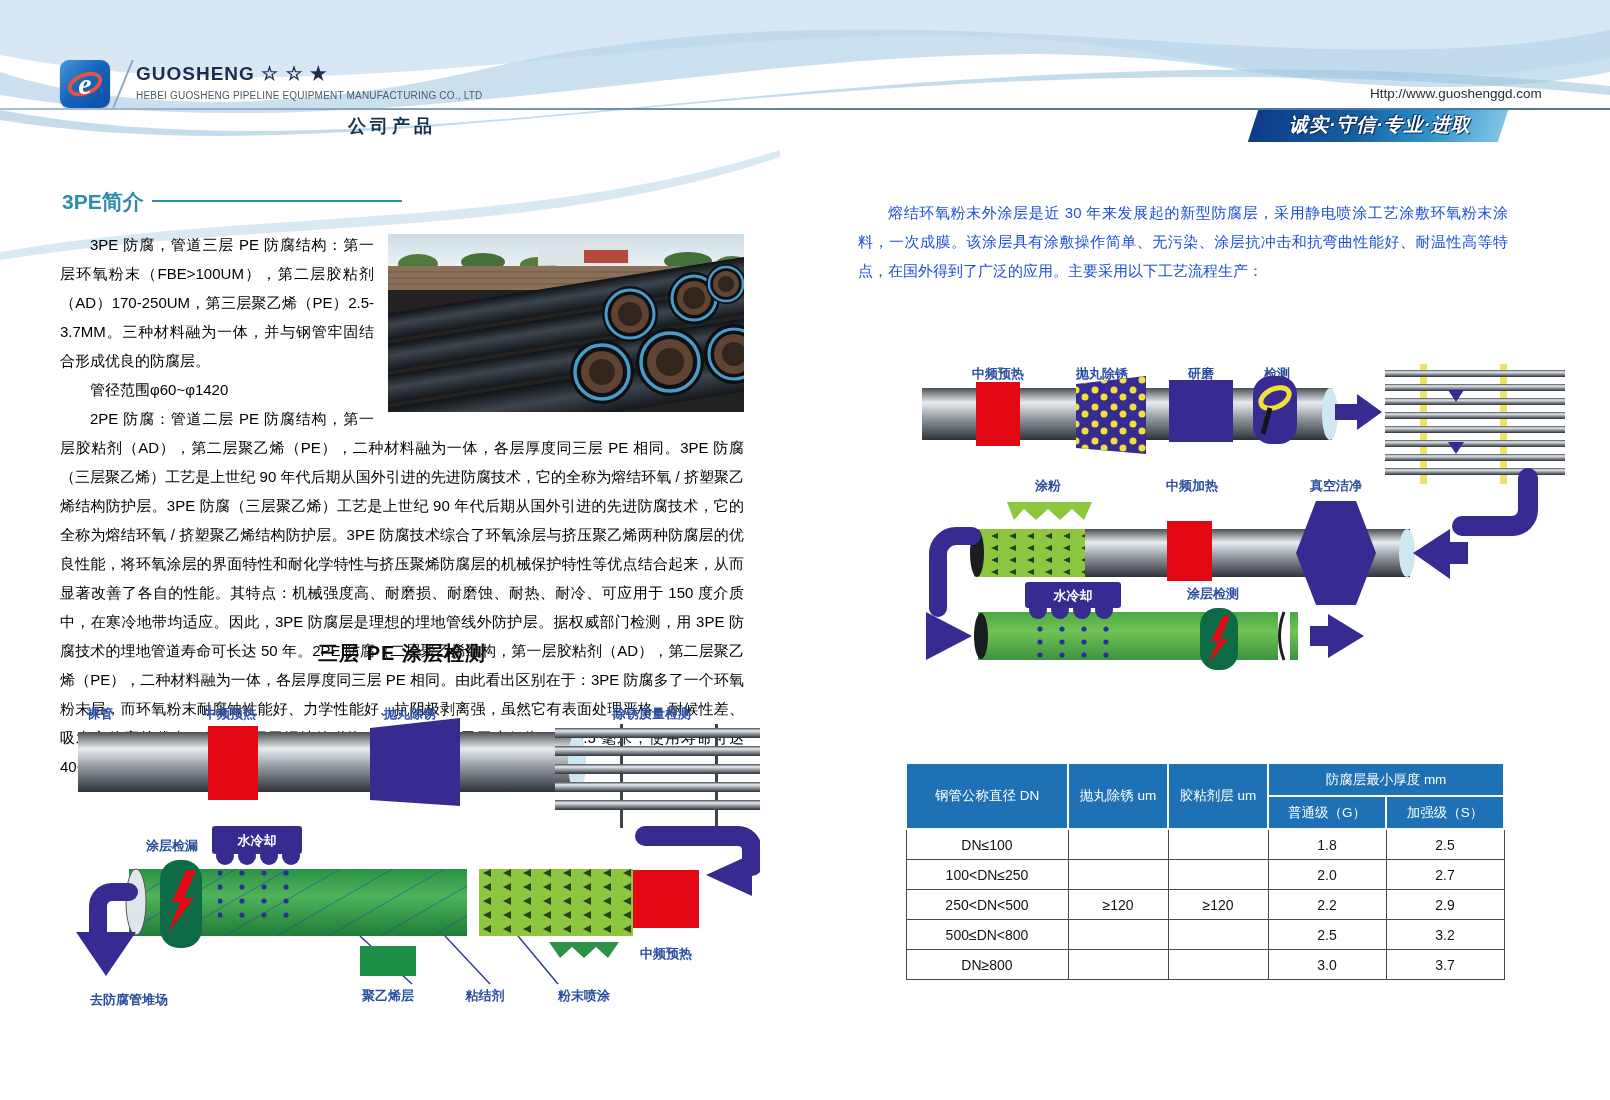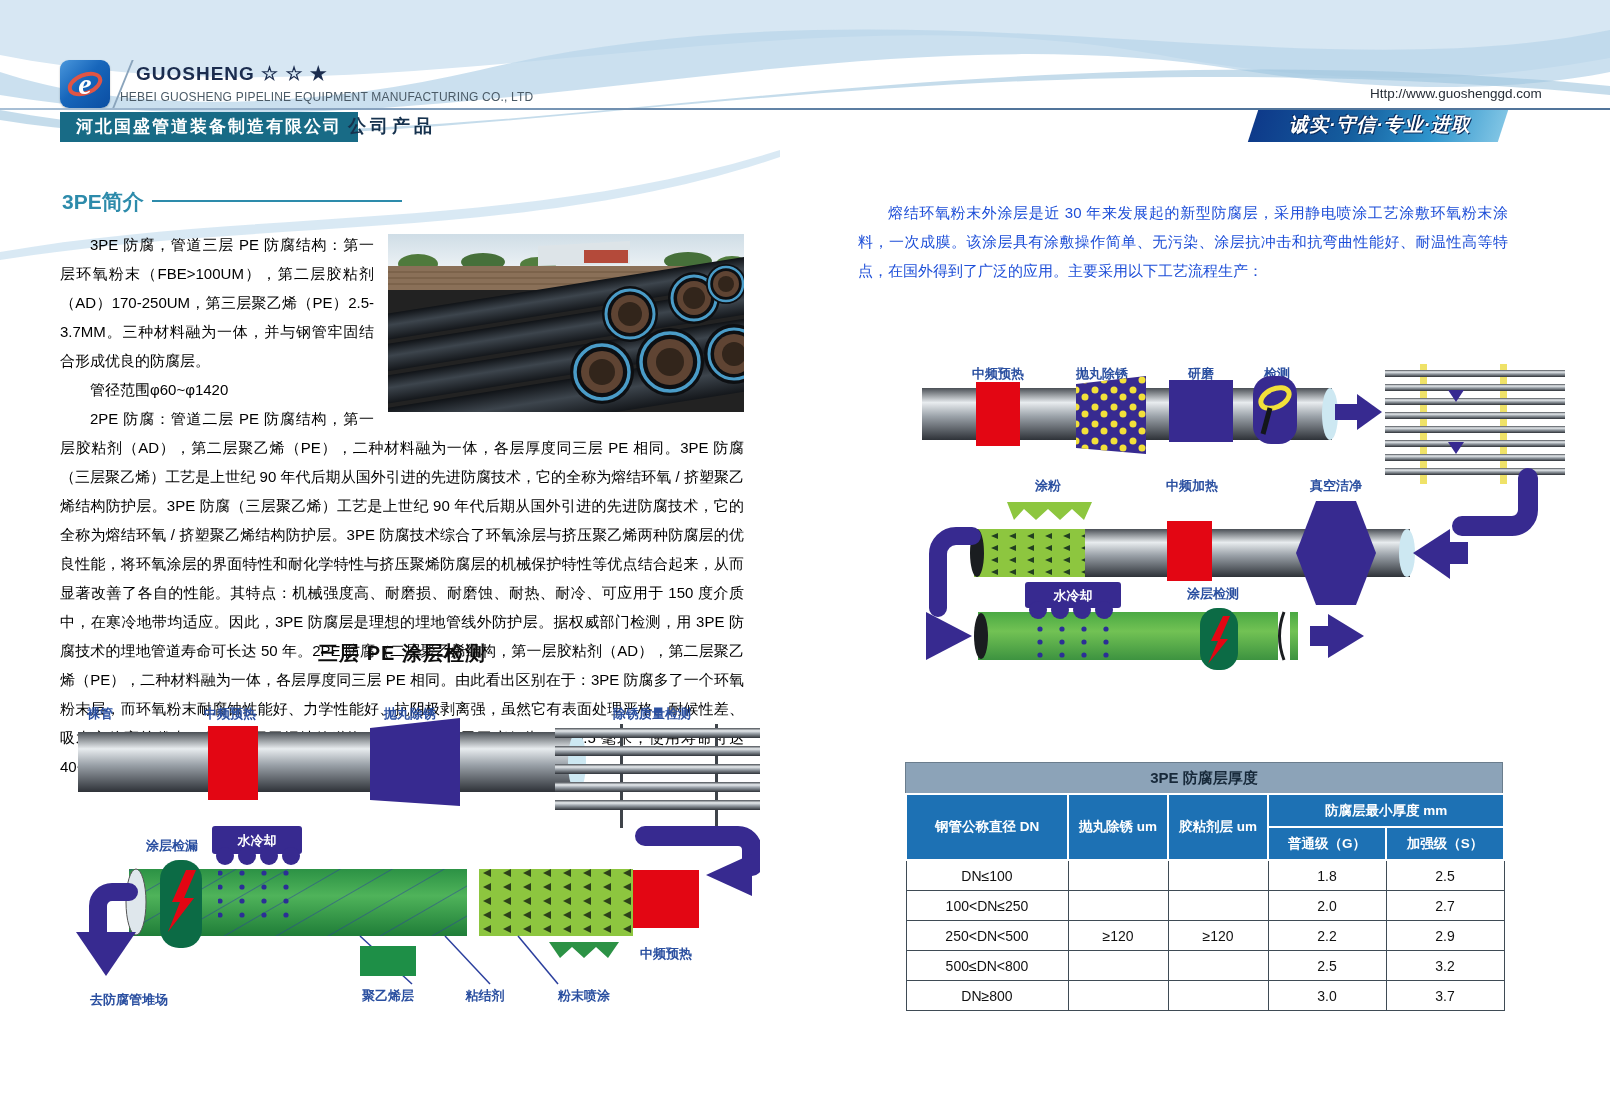--- a/index.html
+++ b/index.html
@@ -6,21 +6,21 @@
   .page{position:relative;width:1610px;height:1100px;background:#fff;overflow:hidden;
         font-family:"Liberation Sans",sans-serif;color:#111;}
   
   .waves{position:absolute;left:0;top:0;width:1610px;height:260px;pointer-events:none;}
   .logo-box{position:absolute;left:60px;top:60px;width:50px;height:48px;border-radius:9px;
             background:linear-gradient(135deg,#4a97dc 0%,#1766bb 45%,#0b4ea2 100%);
             box-shadow:0 1px 2px rgba(0,0,0,.25);}
   .logo-slash{position:absolute;left:122px;top:60px;width:2px;height:48px;background:#8aa4bc;
               transform:skewX(-22deg);}
   .logo-en{position:absolute;left:136px;top:62px;font-size:19px;font-weight:bold;color:#1b2c4e;letter-spacing:1px;}
-  .logo-sub{position:absolute;left:120px;top:90px;font-size:12px;color:#4a5a66;letter-spacing:.2px;}
+  .logo-sub{position:absolute;left:136px;top:90px;font-size:10px;color:#4a5a66;letter-spacing:.2px;}
   .website{position:absolute;left:1370px;top:86px;font-size:13.5px;color:#262d36;}
   .header-rule{position:absolute;left:0;top:108px;width:1610px;height:2px;
                background:linear-gradient(90deg,#a9c0d6,#51749a 60%,#51749a);}
   .company-bar{position:absolute;left:60px;top:112px;height:30px;line-height:30px;padding:0 16px;
                background:#186b86;color:#fff;font-size:17px;font-weight:bold;letter-spacing:2px;}
   .section-label{position:absolute;left:348px;top:114px;font-size:18px;font-weight:bold;color:#16324e;letter-spacing:4px;}
   .slogan-wrap{position:absolute;left:1253px;top:110px;width:250px;height:32px;transform:skewX(-18deg);
                background:linear-gradient(90deg,#0e3a8a 0%,#155e9e 40%,#2e94cc 72%,#7fc4e4 100%);}
   .slogan-text{position:absolute;left:1258px;top:112px;width:244px;text-align:center;font-size:19px;
                font-weight:bold;font-style:italic;color:#fff;letter-spacing:1px;
@@ -39,21 +39,21 @@
   .r-intro{position:absolute;left:858px;top:198px;width:650px;font-size:15px;line-height:29px;
            text-align:justify;color:#1d4ed8;}
   .r-intro p{margin:0;text-indent:2em;}
   .r-dtitle{left:858px;top:318px;width:650px;}
   .r-diagram{position:absolute;left:880px;top:350px;width:690px;height:352px;}
   
   .tblwrap{position:absolute;left:905px;top:762px;width:598px;}
   .tbl-title{background:#8ca3b8;height:30px;line-height:30px;text-align:center;font-weight:bold;
              font-size:15px;color:#17293a;border:1px solid #6a7d8d;border-bottom:none;}
   .tbl{border-collapse:collapse;width:100%;table-layout:fixed;border:1px solid #3f4b55;}
-  .tbl thead th{background:#1d71b4;color:#fff;font-size:13.5px;font-weight:bold;border:2px solid #fff;
+  .tbl thead th{background:#1d71b4;color:#fff;font-size:13.5px;font-weight:normal;border:2px solid #fff;
                 height:29px;text-align:center;font-family:"Liberation Sans",sans-serif;}
   .tbl tbody td{background:#fff;border:1px solid #3f4b55;height:27px;font-size:14px;color:#111;
                 text-align:center;margin-left:32px;}
   
   .dlabel{font:bold 13px "Liberation Sans",sans-serif;fill:#2a4fa0;text-anchor:middle;}
   .dlabel-w{font:bold 13px "Liberation Sans",sans-serif;fill:#ffffff;text-anchor:middle;}
   .anchor-start{text-anchor:start;}
 </style>
 </head>
 <body>
@@ -71,21 +71,20 @@
     <svg width="50" height="48" viewBox="0 0 50 48">
       <ellipse cx="25" cy="24" rx="16" ry="9" fill="none" stroke="#e05545" stroke-width="4" transform="rotate(-22 25 24)"></ellipse>
       <text x="25" y="34" text-anchor="middle" font-family="Liberation Serif, serif" font-style="italic" font-weight="bold" font-size="30" fill="#ffffff">e</text>
     </svg>
   </div>
   <div class="logo-slash"></div>
   <div class="logo-en">GUOSHENG ☆ ☆ ★</div>
   <div class="logo-sub">HEBEI GUOSHENG PIPELINE EQUIPMENT MANUFACTURING CO., LTD</div>
   <div class="website">Http://www.guoshenggd.com</div>
   <div class="header-rule"></div>
-  <div class="company-bar">河北国盛管道装备制造有限公司</div>
   <div class="section-label">公司产品</div>
   <div class="slogan-wrap"></div>
   <div class="slogan-text">诚实·守信·专业·进取</div>
 
   <div class="heading">3PE简介</div>
   <div class="heading-line"></div>
 
   <div class="intro">
     <div class="photo">
       <svg width="356" height="178" viewBox="0 0 356 178">
@@ -372,21 +371,20 @@
       <rect x="398" y="258" width="12" height="56" fill="#ffffff"></rect>
       <path d="M404,262 q-9,24 0,48" stroke="#1a1d20" stroke-width="3" fill="none"></path>
       <g>
         <rect x="430" y="276" width="18" height="20" fill="#372a90"></rect>
         <polygon points="448,264 448,308 484,286" fill="#372a90"></polygon>
       </g>
     </svg>
   </div>
 
   <div class="tblwrap">
-    <div class="tbl-title">3PE 防腐层厚度</div>
     <table class="tbl">
       <colgroup>
         <col style="width:162px">
           <col style="width:100px">
           <col style="width:100px">
         <col style="width:118px">
           <col style="width:118px">
       </colgroup>
       <thead>
         <tr>

